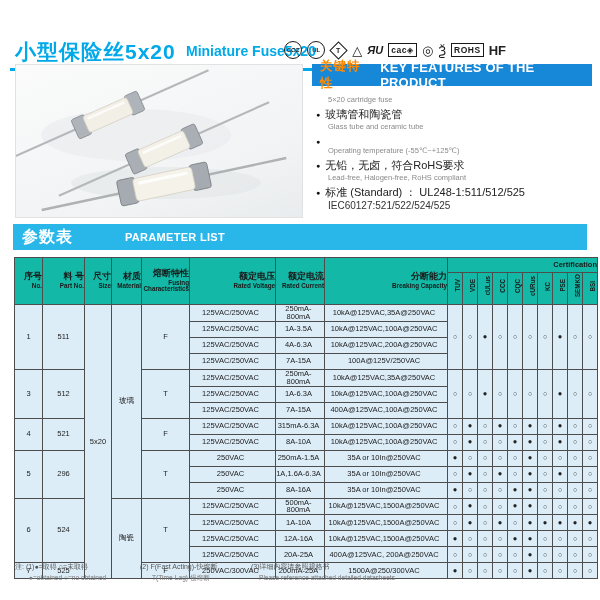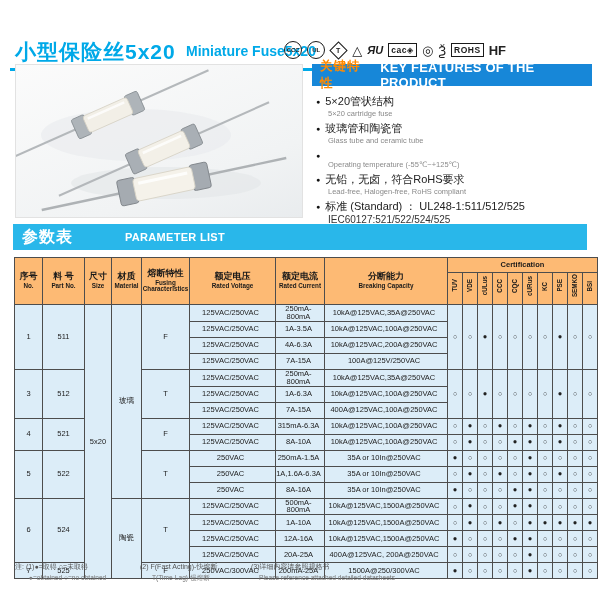--- a/index.html
+++ b/index.html
@@ -38,21 +38,21 @@
   .fi-en{font-size:7.5px;color:#8a8a8a;line-height:9px;margin:1px 0 3px 12px;}
   .fi-cn2{font-size:10px;color:#333;line-height:12px;margin:1px 0 3px 12px;}
   
   .param-banner{position:absolute;left:13px;top:224px;width:574px;height:26px;background:#29b7ea;
     display:flex;align-items:center;padding-left:9px;box-sizing:border-box;}
   .pb-cn{color:#fff;font-size:16px;font-weight:bold;letter-spacing:1px;}
   .pb-en{color:#fff;font-size:11px;font-weight:bold;margin-left:8px;letter-spacing:.3px;padding-left:44px;}
   
   .param-table{position:absolute;left:14px;top:257px;border-collapse:collapse;table-layout:fixed;}
   .param-table th,.param-table td{border:1px solid #4d4d4d;padding:0;line-height:1.05;}
-  .param-table thead th{background:#fdba74;color:#1a1a1a;vertical-align:middle;text-align:center;}
+  .param-table thead th{background:#14b8a6;color:#1a1a1a;vertical-align:middle;text-align:right;}
   .hcn{display:block;font-size:9px;font-weight:bold;}
   .hen{display:block;font-size:6.3px;font-weight:bold;margin-top:1px;}
   .cert-top{height:14px;font-size:7.5px;font-weight:bold;}
   .cert-sub{height:31px;vertical-align:bottom;}
   .cert-sub .vlab{writing-mode:vertical-rl;transform:rotate(180deg);font-size:6.3px;font-weight:bold;
     display:inline-block;margin-bottom:2px;}
   .param-table tbody td{background:#dcedf8;height:15px;font-size:7.5px;color:#222;text-align:center;}
   td.cell-no{font-size:7.5px;}
   td.cell-part{font-size:8px;}
   td.cell-size{font-size:8px;}
@@ -125,24 +125,20 @@
   </svg>
 </div>
 
 <div class="features">
   <div class="features-header">
     <span class="fh-cn">关键特性</span>
     <span class="fh-en">KEY FEATURES OF THE PRODUCT</span>
   </div>
   <ul class="features-list">
       <li>
-        <div class="fi-main">
-          <span class="fi-bullet">●</span>
-          <span class="fi-cn">5×20管状结构</span>
-        </div>
         <div class="fi-en">5×20 cartridge fuse</div>
       </li>
       <li>
         <div class="fi-main">
           <span class="fi-bullet">●</span>
           <span class="fi-cn">玻璃管和陶瓷管</span>
         </div>
         <div class="fi-en">Glass tube and ceramic tube</div>
       </li>
       <li>
@@ -335,21 +331,21 @@
         <td class="cell-cert empty">○</td>
         <td class="cell-cert">●</td>
         <td class="cell-cert">●</td>
         <td class="cell-cert empty">○</td>
         <td class="cell-cert">●</td>
         <td class="cell-cert empty">○</td>
         <td class="cell-cert empty">○</td>
       </tr>
       <tr>
         <td class="cell-no" rowspan="3">5</td>
-        <td class="cell-part" rowspan="3">522</td>
+        <td class="cell-part" rowspan="3">296</td>
         <td class="cell-fusing" rowspan="3">T</td>
         <td class="cell-voltage">250VAC</td>
         <td class="cell-current">250mA-1.5A</td>
         <td class="cell-breaking">35A or 10In@250VAC</td>
         <td class="cell-cert">●</td>
         <td class="cell-cert empty">○</td>
         <td class="cell-cert empty">○</td>
         <td class="cell-cert empty">○</td>
         <td class="cell-cert empty">○</td>
         <td class="cell-cert">●</td>

